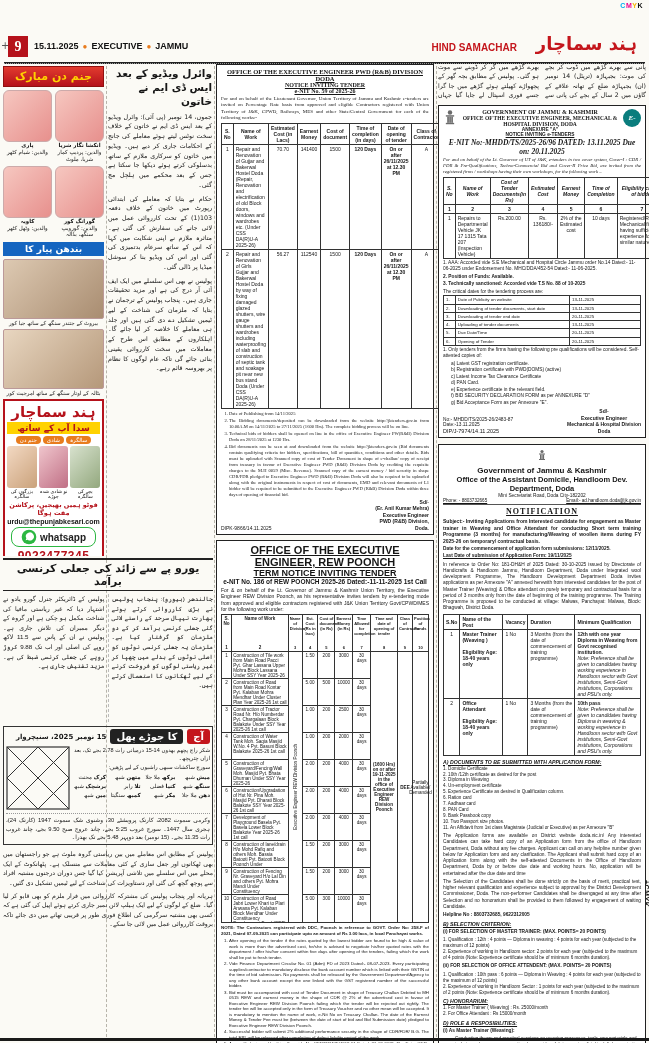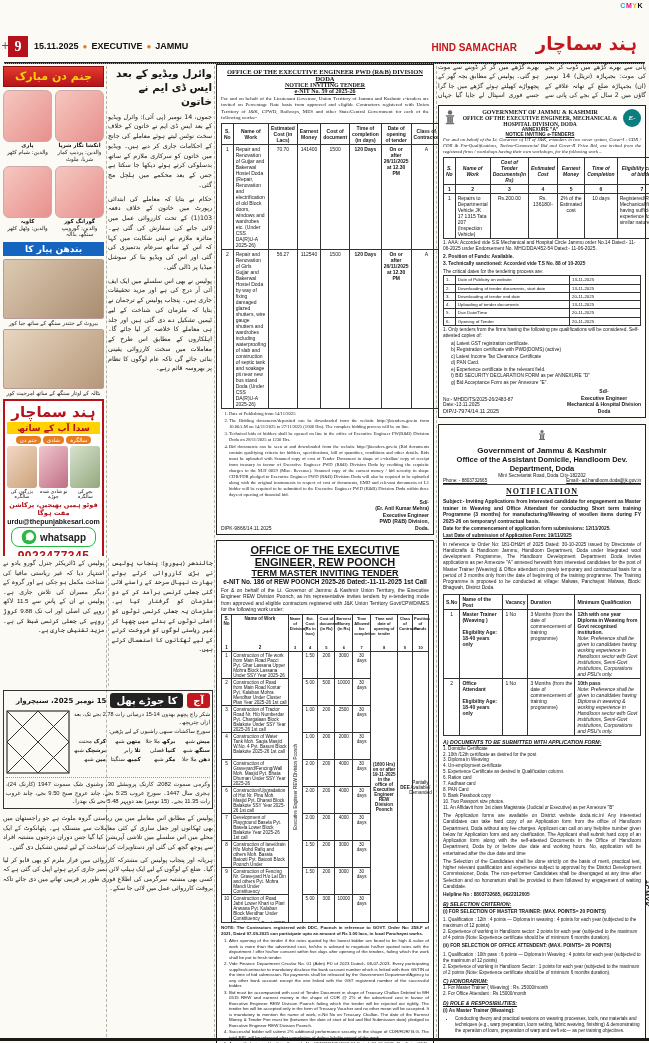--- a/index.html
+++ b/index.html
@@ -231,20 +231,21 @@
   <div class="col-urdu urdu">
     <div class="u-head">وائرل ویڈیو کے بعد ایس ڈی ایم نے خاتون</div>
     <div class="u-body just">
         <p>جموں، 14 نومبر (پی آئی): وائرل ویڈیو کے بعد ایس ڈی ایم نے خاتون کے خلاف سخت نوٹس لیتے ہوئے معاملے کی جانچ کے احکامات جاری کر دیے ہیں۔ ویڈیو میں خاتون کو سرکاری ملازم کے ساتھ بدسلوکی کرتے ہوئے دیکھا جا سکتا ہے جس کے بعد محکمے میں ہلچل مچ گئی۔</p>
         <p>حکام نے بتایا کہ معاملے کی ابتدائی رپورٹ میں خاتون کے خلاف دفعہ 103(1) کے تحت کارروائی عمل میں لائی جانے کی سفارش کی گئی ہے۔ متاثرہ ملازم نے اپنی شکایت میں کہا کہ اس کے ساتھ سرعام بدتمیزی کی گئی اور اس کی ویڈیو بنا کر سوشل میڈیا پر ڈالی گئی۔</p>
         <p>پولیس نے بھی اس سلسلے میں ایک ایف آئی آر درج کی ہے اور مزید تحقیقات جاری ہیں۔ پنجاب پولیس کے ترجمان نے بتایا کہ ملزمان کی شناخت کے لیے ٹیمیں تشکیل دے دی گئی ہیں اور جلد ہی معاملے کا خلاصہ کر لیا جائے گا۔ اہلکاروں کے مطابق اس طرح کے معاملات میں سخت کارروائی یقینی بنائی جائے گی تاکہ عام لوگوں کا نظام پر بھروسہ قائم رہے۔</p>
       </div>
   </div>
 
   <div class="block-bl">
+    <div class="bl-head">یورو پے سے زائد کی جعلی کرنسی برآمد</div>
     <div class="bl-cols">
         <p style="margin:0 0 3px">جالندھر (بیورو): پنجاب پولیس نے بڑی کارروائی کرتے ہوئے بھارت نیپال سرحد کے راستے لائی گئی جعلی کرنسی برآمد کر کے دو ملزمان کو گرفتار کیا ہے۔ ملزمان یہ جعلی کرنسی نوٹوں کو اصلی نوٹوں کے بدلے میں چھپا کر غیر ریاستی لوگوں کو فروخت کرنے کے لیے ٹھکانوں کا استعمال کرتے ہیں۔</p>
         <p style="margin:0 0 3px">پولیس کے ڈائریکٹر جنرل گورو یادو نے اشتہار دیا کہ غیر ریاستی مافیا کی شناخت مکمل ہو چکی ہے اور گروہ کے دیگر ممبران کی تلاش جاری ہے۔ پولیس نے ان کے پاس سے 11.5 لاکھ روپے کی اصلی اور اب تک 9.88 کروڑ روپے کی جعلی کرنسی ضبط کی ہے۔ مزید تفتیش جاری ہے۔</p>
       </div>
     <div class="astro">
       <div class="astro-top">
         <span class="astro-logo">آج</span>
         <span class="astro-logo" style="background:#222">کا جوڑے پھل</span>
         <span class="astro-date">15 نومبر 2025، سنیچروار</span>
       </div>
@@ -338,21 +339,21 @@
             <div>(Er. Anil Kumar Mehra)</div>
             <div>Executive Engineer</div>
             <div>PWD (R&amp;B) Division,</div>
             <div>Doda.</div>
           </div>
       </div>
     </div>
 
     <div class="notice rew">
       <div class="ctr t1">OFFICE OF THE EXECUTIVE ENGINEER, REW POONCH</div>
-      <div class="ctr t2">TERM MASTER INVITING TENDER</div>
+      <div class="ctr t2">TERM NOTICE INVITING TENDER</div>
       <div class="ctr t3">e-NIT No. 186 of REW POONCH 2025-26 Dated:-11-11-2025 1st Call</div>
       <div class="rew-intro">For &amp; on behalf of the Lt. Governor of Jammu &amp; Kashmir Union Territory, the Executive Engineer REW Division Poonch, as his representative invites tenders by e-tendering mode from approved and eligible contractors registered with J&amp;K Union Territory Govt/CPWD/MES for the following work under:</div>
 
       <div class="rtable">
         <div class="rcol" style="width:10px">
           <div class="rhead">
               <span>S. No</span>
               <span>1</span>
             </div>
           <div class="rrows">
@@ -521,20 +522,21 @@
             </g>
         </svg>
         <div class="mid">
           <div class="g1">GOVERNMENT OF JAMMU &amp; KASHMIR</div>
           <div class="g2">OFFICE OF THE EXECUTIVE ENGINEER, MECHANICAL &amp; HOSPITAL DIVISION, DODA</div>
           <div class="anx">ANNEXURE "A"</div>
           <div class="anx u">NOTICE INVITING e-TENDERS</div>
         </div>
         <div class="etender">E-</div>
       </div>
+      <div class="nit ctr">E-NIT No:-MHDD/TS/2025-26/96    DATED: 13.11.2025  Due on: 20.11.2025</div>
       <div class="mhdd-intro">For and on behalf of the Lt. Governor of UT of J&amp;K, e-tenders in two cover system, Cover-I : CDR / FDR &amp; Pre-Qualifications, Techno-Commercial Bid and Cover-II Price Bid, are invited from the registered firms / workshops having their own workshops, for the following work –</div>
       <table class="tbl" style="margin-top:2px">
         <thead>
           <tr>
               <th style="font-style:italic">S. No</th>
               <th style="font-style:italic">Name of Work</th>
               <th style="font-style:italic">Cost of Tender Documents(in Rs)</th>
               <th style="font-style:italic">Estimated Cost</th>
               <th style="font-style:italic">Earnest Money</th>
               <th style="font-style:italic">Time of Completion</th>

